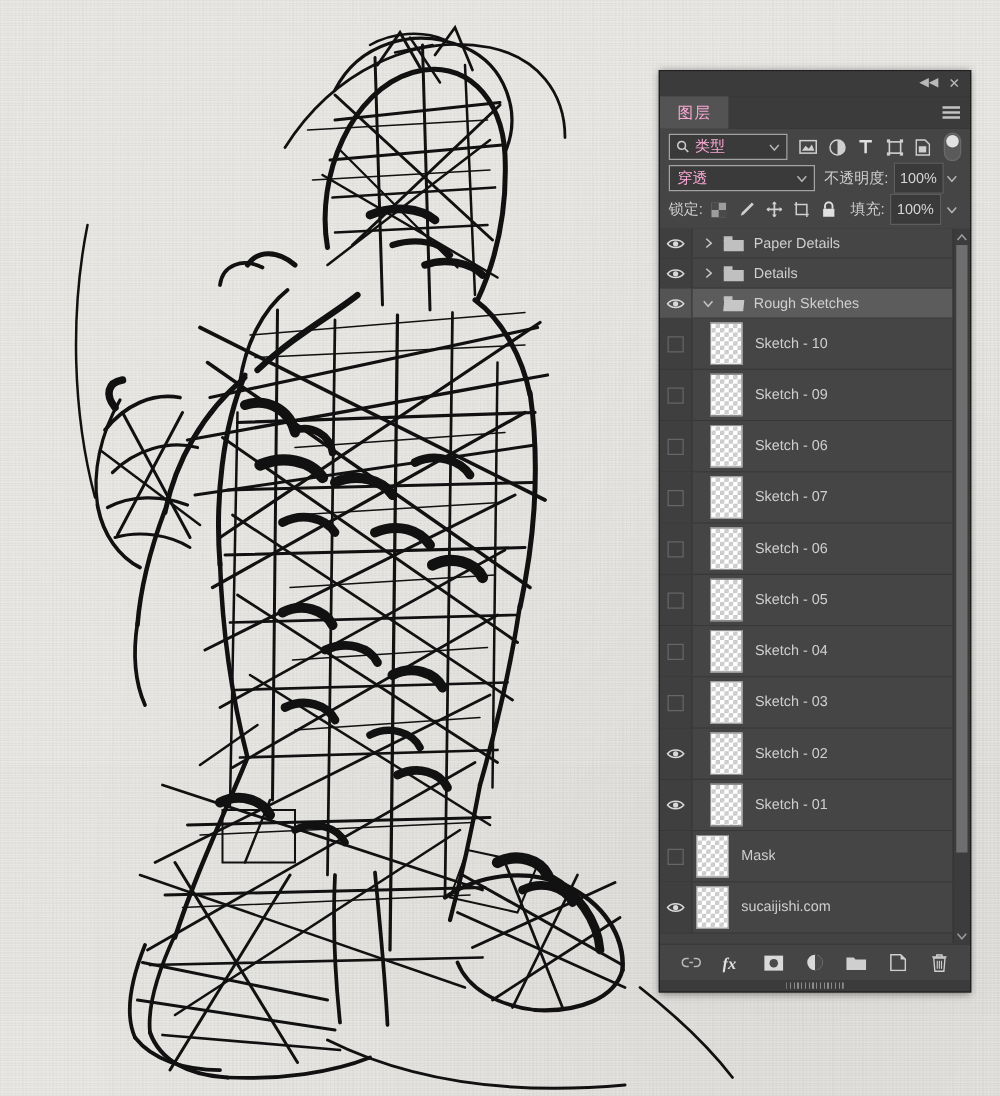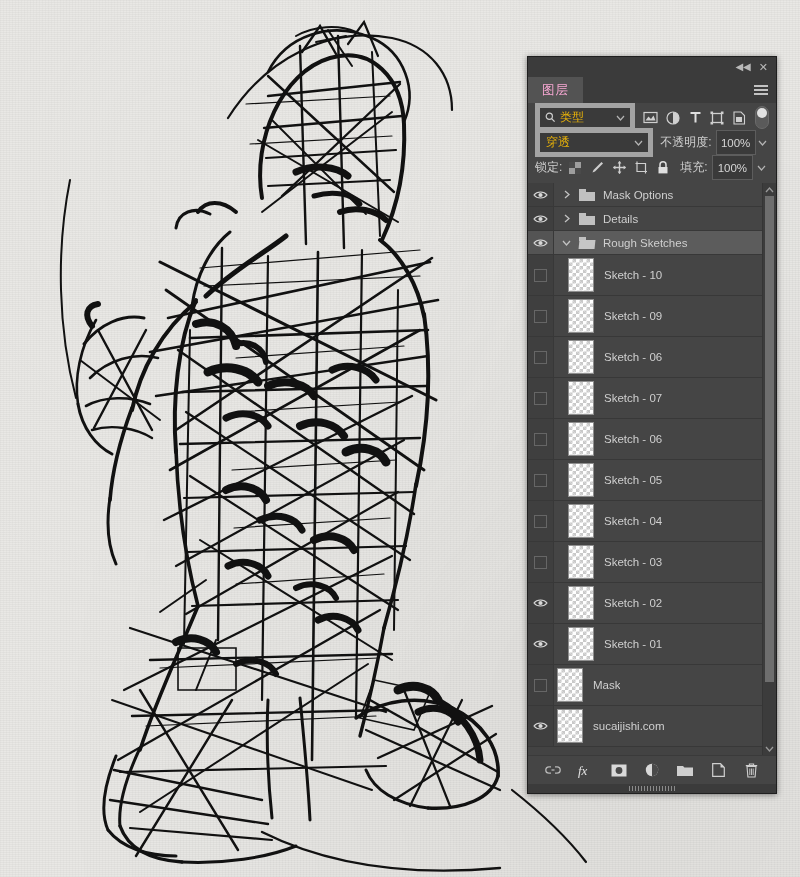--- a/index.html
+++ b/index.html
@@ -36,22 +36,22 @@
     padding:0 14px;font-size:12.5px;letter-spacing:1px;}
   .tabstrip .filler{flex:1;background:#3b3b3b;}
   .hamburger{position:absolute;right:8px;top:50%;transform:translateY(-50%);
     width:14px;height:10px;display:flex;flex-direction:column;justify-content:space-between;}
   .hamburger i{display:block;height:1.6px;background:#c2c2c2;}
 
   .ctl-rows{background:#454545;padding:4px 7px 5px 7px;flex:0 0 auto;}
   .ctl-row{display:flex;align-items:center;height:21px;margin-bottom:4px;}
   .ctl-row:last-child{margin-bottom:0;}
 
-  .sel{background:#3a3a3a;border:5px solid #a3a3a3;height:19px;display:flex;
-    align-items:center;color:#eab308;font-size:12px;position:relative;}
+  .sel{background:#3a3a3a;border:1px solid #a3a3a3;height:19px;display:flex;
+    align-items:center;color:#f9a8d4;font-size:12px;position:relative;}
   .sel .chev{position:absolute;right:5px;top:50%;transform:translateY(-50%);}
   .filter-sel{width:88px;padding-left:5px;gap:4px;}
   .filter-sel .lbl{font-size:12px;}
   .blend-sel{width:122px;padding-left:6px;}
 
   .fic{width:23px;height:19px;display:flex;align-items:center;justify-content:center;}
   .toggle-pill{width:12px;height:21px;border-radius:7px;background:#5a5a5a;
     border:1px solid #6a6a6a;position:relative;margin-left:5px;}
   .toggle-pill::after{content:"";position:absolute;left:1px;top:1px;width:10px;height:10px;
     border-radius:50%;background:#e2e2e2;}
@@ -95,21 +95,21 @@
   .folder.open .fb{background:#c6c6c6;transform:skewX(-6deg);}
 
   .scrollbar{width:13px;background:#3c3c3c;flex:0 0 auto;display:flex;
     flex-direction:column;align-items:center;border-left:1px solid #353535;}
   .sb-arrow{height:13px;width:100%;display:flex;align-items:center;justify-content:center;}
   .sb-track{flex:1;width:100%;position:relative;}
   .sb-thumb{position:absolute;left:2px;right:2px;top:0;height:89%;background:#6e6e6e;}
 
   .panel-footer{height:28px;background:#454545;border-top:1px solid #3a3a3a;
     display:flex;align-items:center;justify-content:center;gap:17px;flex:0 0 auto;}
-  .fbtn{width:16px;height:16px;display:flex;align-items:center;justify-content:center;}
+  .fbtn{width:16px;height:16px;display:flex;align-items:center;justify-content:center;font-weight:bold;}
   .grip{height:9px;background:#3b3b3b;display:flex;align-items:center;justify-content:center;flex:0 0 auto;}
   .grip i{display:block;width:46px;height:5px;
     background-image:repeating-linear-gradient(90deg,#8b8b8b 0 1px,transparent 1px 3px);}
   svg{display:block;}
 </style>
 </head>
 <body>
 
 <div id="canvas-area">
   <div class="paper-tex"></div>
@@ -423,21 +423,21 @@
           </div>
           <div class="gchev" style="margin-left: 6px;">
             <svg width="6" height="9" viewBox="0 0 6 9">
               <path d="M1 1 L5 4.5 L1 8" stroke="#c2c2c2" stroke-width="1.3" fill="none"></path>
             </svg>
           </div>
           <div class="folder" style="margin-left: 6px;">
             <span class="ft"></span>
             <span class="fb"></span>
           </div>
-          <div class="rowname">Mask Options</div>
+          <div class="rowname">Paper Details</div>
         </div>
         <div class="row group">
           <div class="eyecol">
             <svg class="eye" viewBox="0 0 15 10">
               <path d="M1 5 C4 1 11 1 14 5 C11 9 4 9 1 5 Z" fill="none" stroke="#d8d8d8" stroke-width="1.2"></path>
               <circle cx="7.5" cy="5" r="2.1" fill="#d8d8d8"></circle>
             </svg>
           </div>
           <div class="gchev" style="margin-left: 6px;">
             <svg width="6" height="9" viewBox="0 0 6 9">

